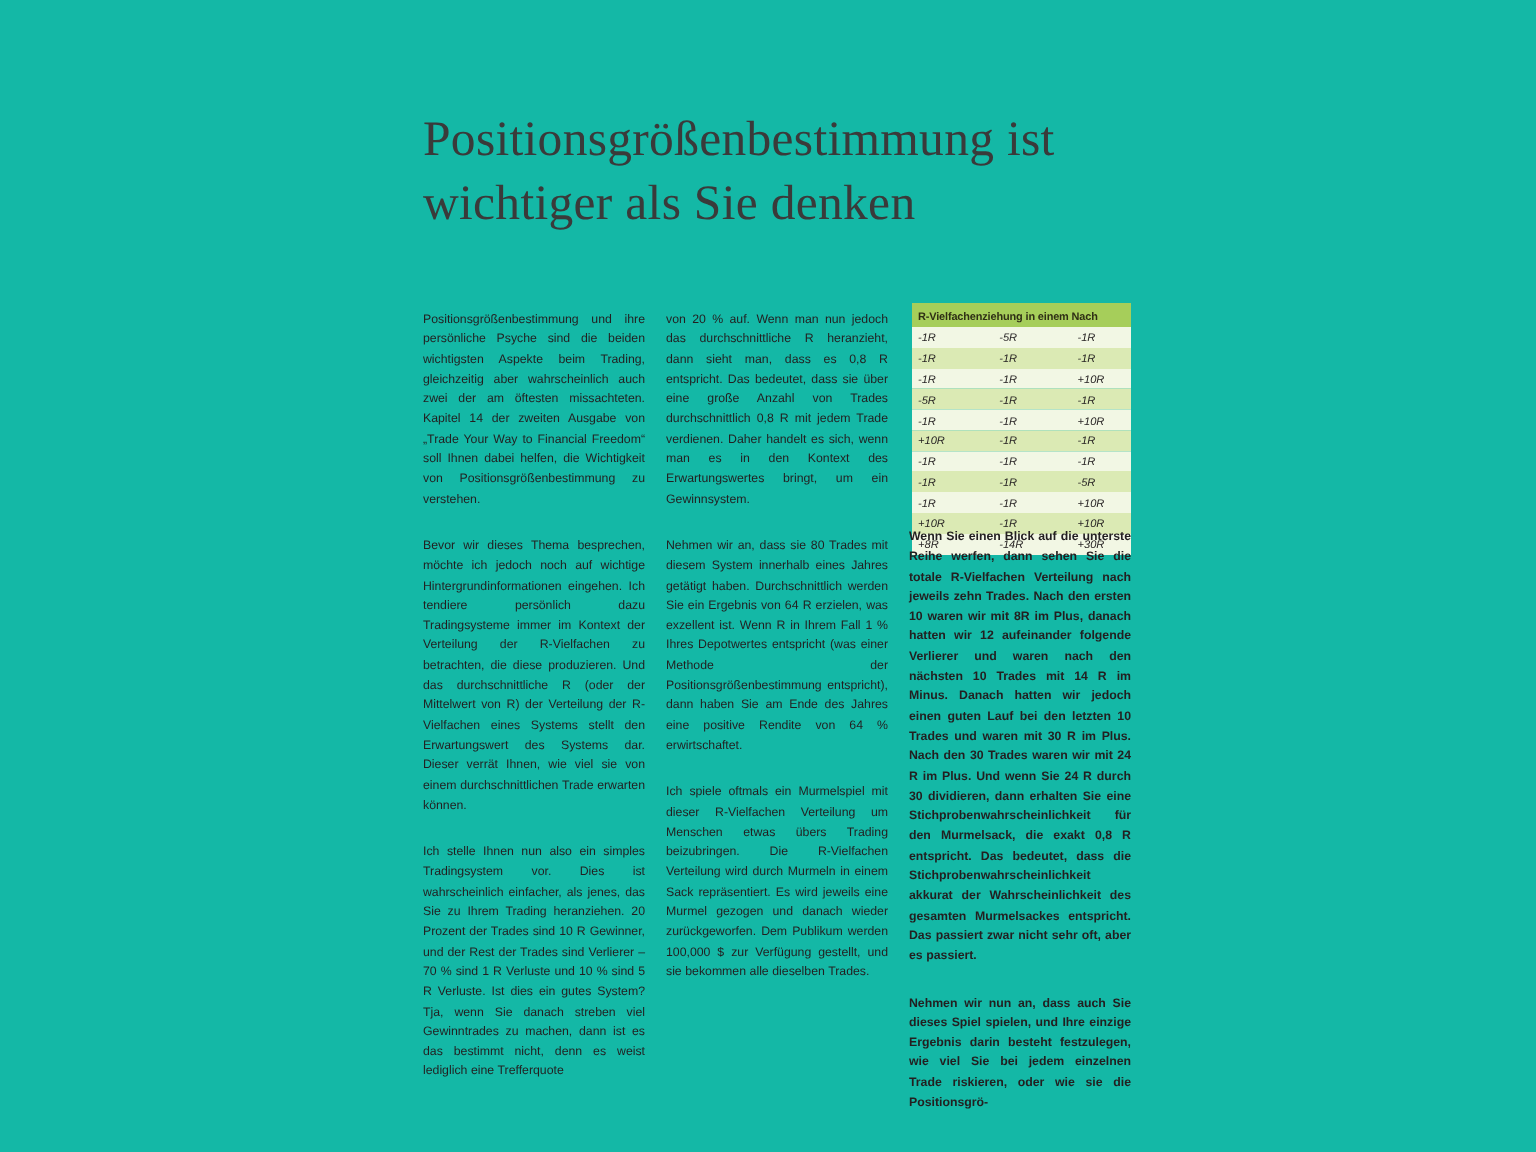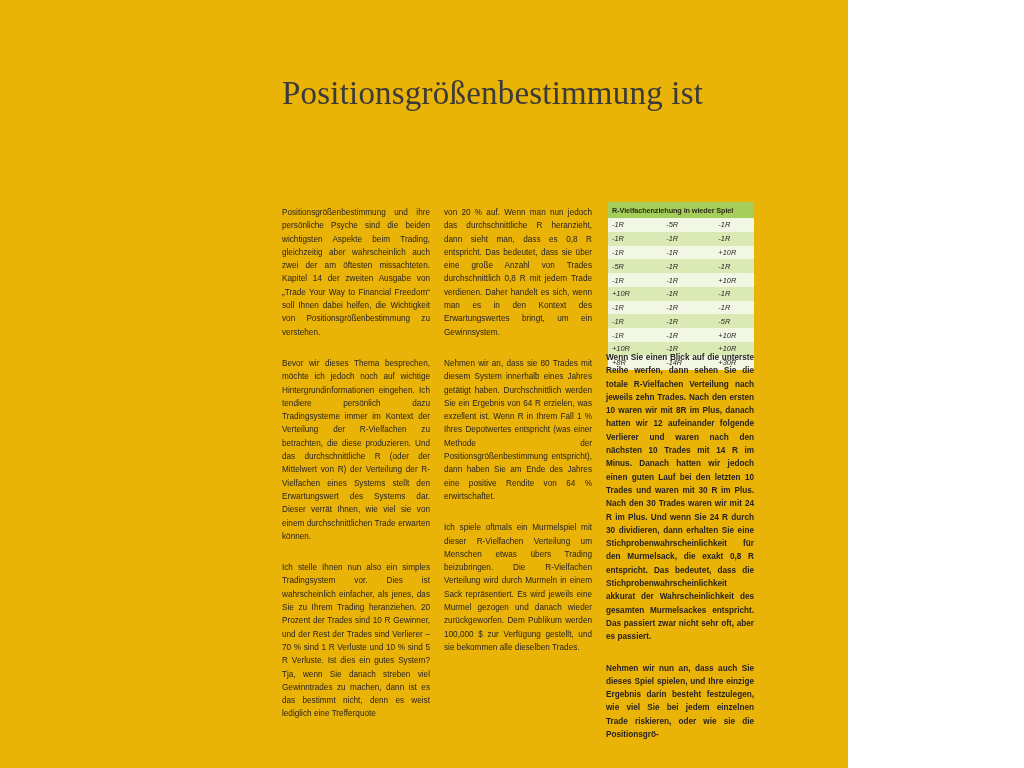--- a/index.html
+++ b/index.html
@@ -10,23 +10,23 @@
   body {
     width: 1024px;
     height: 768px;
     overflow: hidden;
     font-family: "Liberation Sans", sans-serif;
     color: #231f20;
   }
 
   .page {
     position: relative;
-    width: 848px;
+    width: 1024px;
     height: 768px;
-    background: #eab308;
+    background: #14b8a6;
   }
 
   
   .title-block {
     position: absolute;
     left: 282px;
     top: 72px;
     width: 480px;
   }
   .title-line {
@@ -106,24 +106,25 @@
   .rtable tr.odd  td { background: #f2f7e4; }
   .rtable tr.even td { background: #dbeab4; }
 </style>
 </head>
 <body>
 
 <div class="page">
 
   <div class="title-block">
     <div class="title-line">Positionsgrößenbestimmung ist</div>
+    <div class="title-line">wichtiger als Sie denken</div>
   </div>
 
   <table class="rtable">
-    <caption>R-Vielfachenziehung in wieder Spiel</caption>
+    <caption>R-Vielfachenziehung in einem Nach</caption>
     <tbody>
       <tr class="odd">
         <td class="c1">-1R</td>
         <td class="c2">-5R</td>
         <td class="c3">-1R</td>
       </tr>
       <tr class="even">
         <td class="c1">-1R</td>
         <td class="c2">-1R</td>
         <td class="c3">-1R</td>

